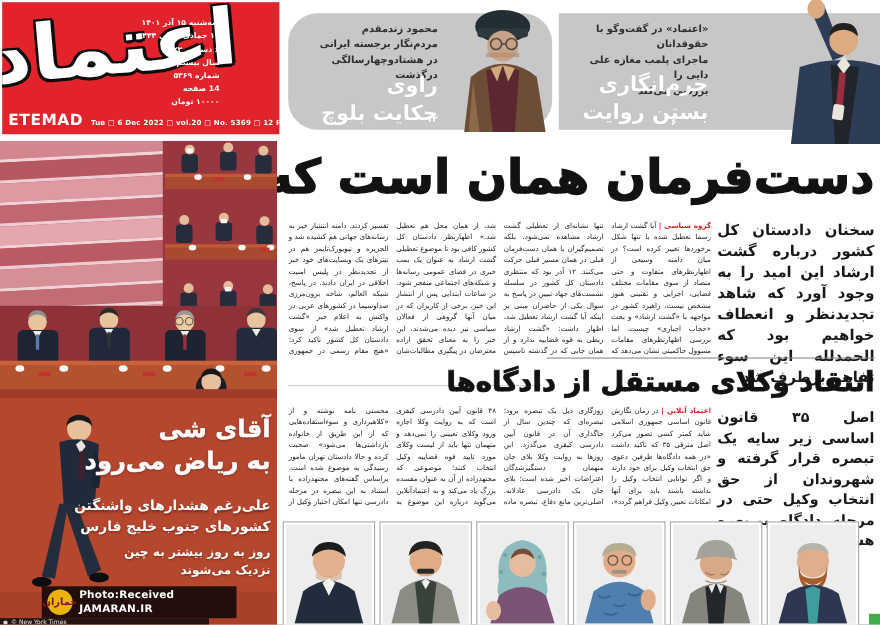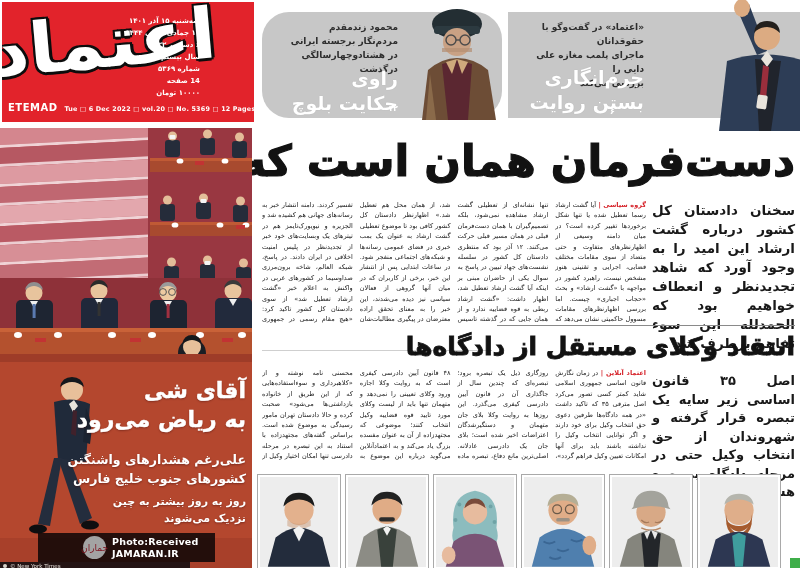--- a/index.html
+++ b/index.html
@@ -25,21 +25,21 @@
     text-shadow:2px 2px 0 #0d0d0d,-2px 2px 0 #0d0d0d,2px -2px 0 #0d0d0d,-2px -2px 0 #0d0d0d,0 3px 0 #0d0d0d,3px 0 0 #0d0d0d;
   }
   .date-block{
     position:absolute;left:96px;top:13px;width:102px;text-align:right;
     color:#fff;font-size:7px;font-weight:bold;line-height:1.72;direction:rtl;
   }
   .masthead-bottom{
     position:absolute;left:6px;right:4px;bottom:3px;height:17px;
     direction:ltr;display:flex;align-items:baseline;gap:7px;color:#fff;
   }
-  .etemad-latin{font-size:10px;font-weight:bold;letter-spacing:.5px;}
+  .etemad-latin{font-size:14px;font-weight:bold;letter-spacing:.5px;}
   .latin-info{font-size:6.4px;font-weight:bold;letter-spacing:.2px;white-space:nowrap;}
   
   .teaser{position:absolute;top:12px;height:106px;background:var(--teaser-gray);}
   .teaser-left{left:262px;width:240px;border-radius:27px;}
   .teaser-right{left:508px;width:328px;}
   .kicker{position:absolute;left:10px;top:9px;width:126px;text-align:right;font-size:9px;font-weight:bold;color:#2e2e2e;line-height:1.55;}
   .teaser-title{position:absolute;left:10px;width:126px;text-align:right;color:#fff;font-weight:bold;font-size:19px;line-height:1.32;text-shadow:0 0 1px rgba(0,0,0,.15);}
   .teaser-left .teaser-title{top:54px;}
   .teaser-right .teaser-title{top:53px;}
   .teaser-page{position:absolute;color:#fff;font-size:8px;font-weight:bold;}
@@ -79,22 +79,22 @@
   
   .main-photo{position:absolute;left:0;top:128px;width:252px;height:440px;overflow:hidden;}
   .photo-overlay{position:absolute;right:6px;top:248px;width:196px;text-align:right;color:#fff;direction:rtl;text-shadow:0 1px 2px rgba(60,10,10,.45);}
   .ph-line{font-size:22px;font-weight:bold;line-height:1.32;-webkit-text-stroke:.4px #fff;}
   .ph-sub1{font-size:12.5px;font-weight:bold;line-height:1.55;margin-top:16px;}
   .ph-sub2{font-size:11px;font-weight:bold;line-height:1.55;margin-top:4px;padding-left:14px;}
   .credit-box{
     position:absolute;left:38px;top:405px;width:177px;height:29px;background:rgba(12,6,6,.85);
     display:flex;align-items:center;gap:6px;direction:ltr;padding:2px 5px;
   }
-  .credit-logo{width:23px;height:23px;border-radius:50%;background:#a3a3a3;color:#7e1420;
-    font-size:9px;font-weight:normal;display:flex;align-items:center;justify-content:center;flex:none;margin-left:40px;}
+  .credit-logo{width:23px;height:23px;border-radius:50%;background:#eab308;color:#7e1420;
+    font-size:9px;font-weight:bold;display:flex;align-items:center;justify-content:center;flex:none;}
   .credit-text{color:#fff;font-weight:bold;font-size:9.5px;line-height:1.25;letter-spacing:.2px;}
   .nyt-strip{
     position:absolute;left:0;top:434px;width:190px;height:8px;background:#241414;
     color:#e6e0da;font-size:5.5px;display:flex;align-items:center;gap:3px;direction:ltr;padding-left:3px;
   }
   .nyt-dot{width:4px;height:4px;border-radius:50%;background:#d8d2ca;flex:none;}
   
   .portrait{
     position:absolute;top:474px;width:84px;height:96px;background:#fff;
     border:1px solid #a9a9a9;padding:2px;

